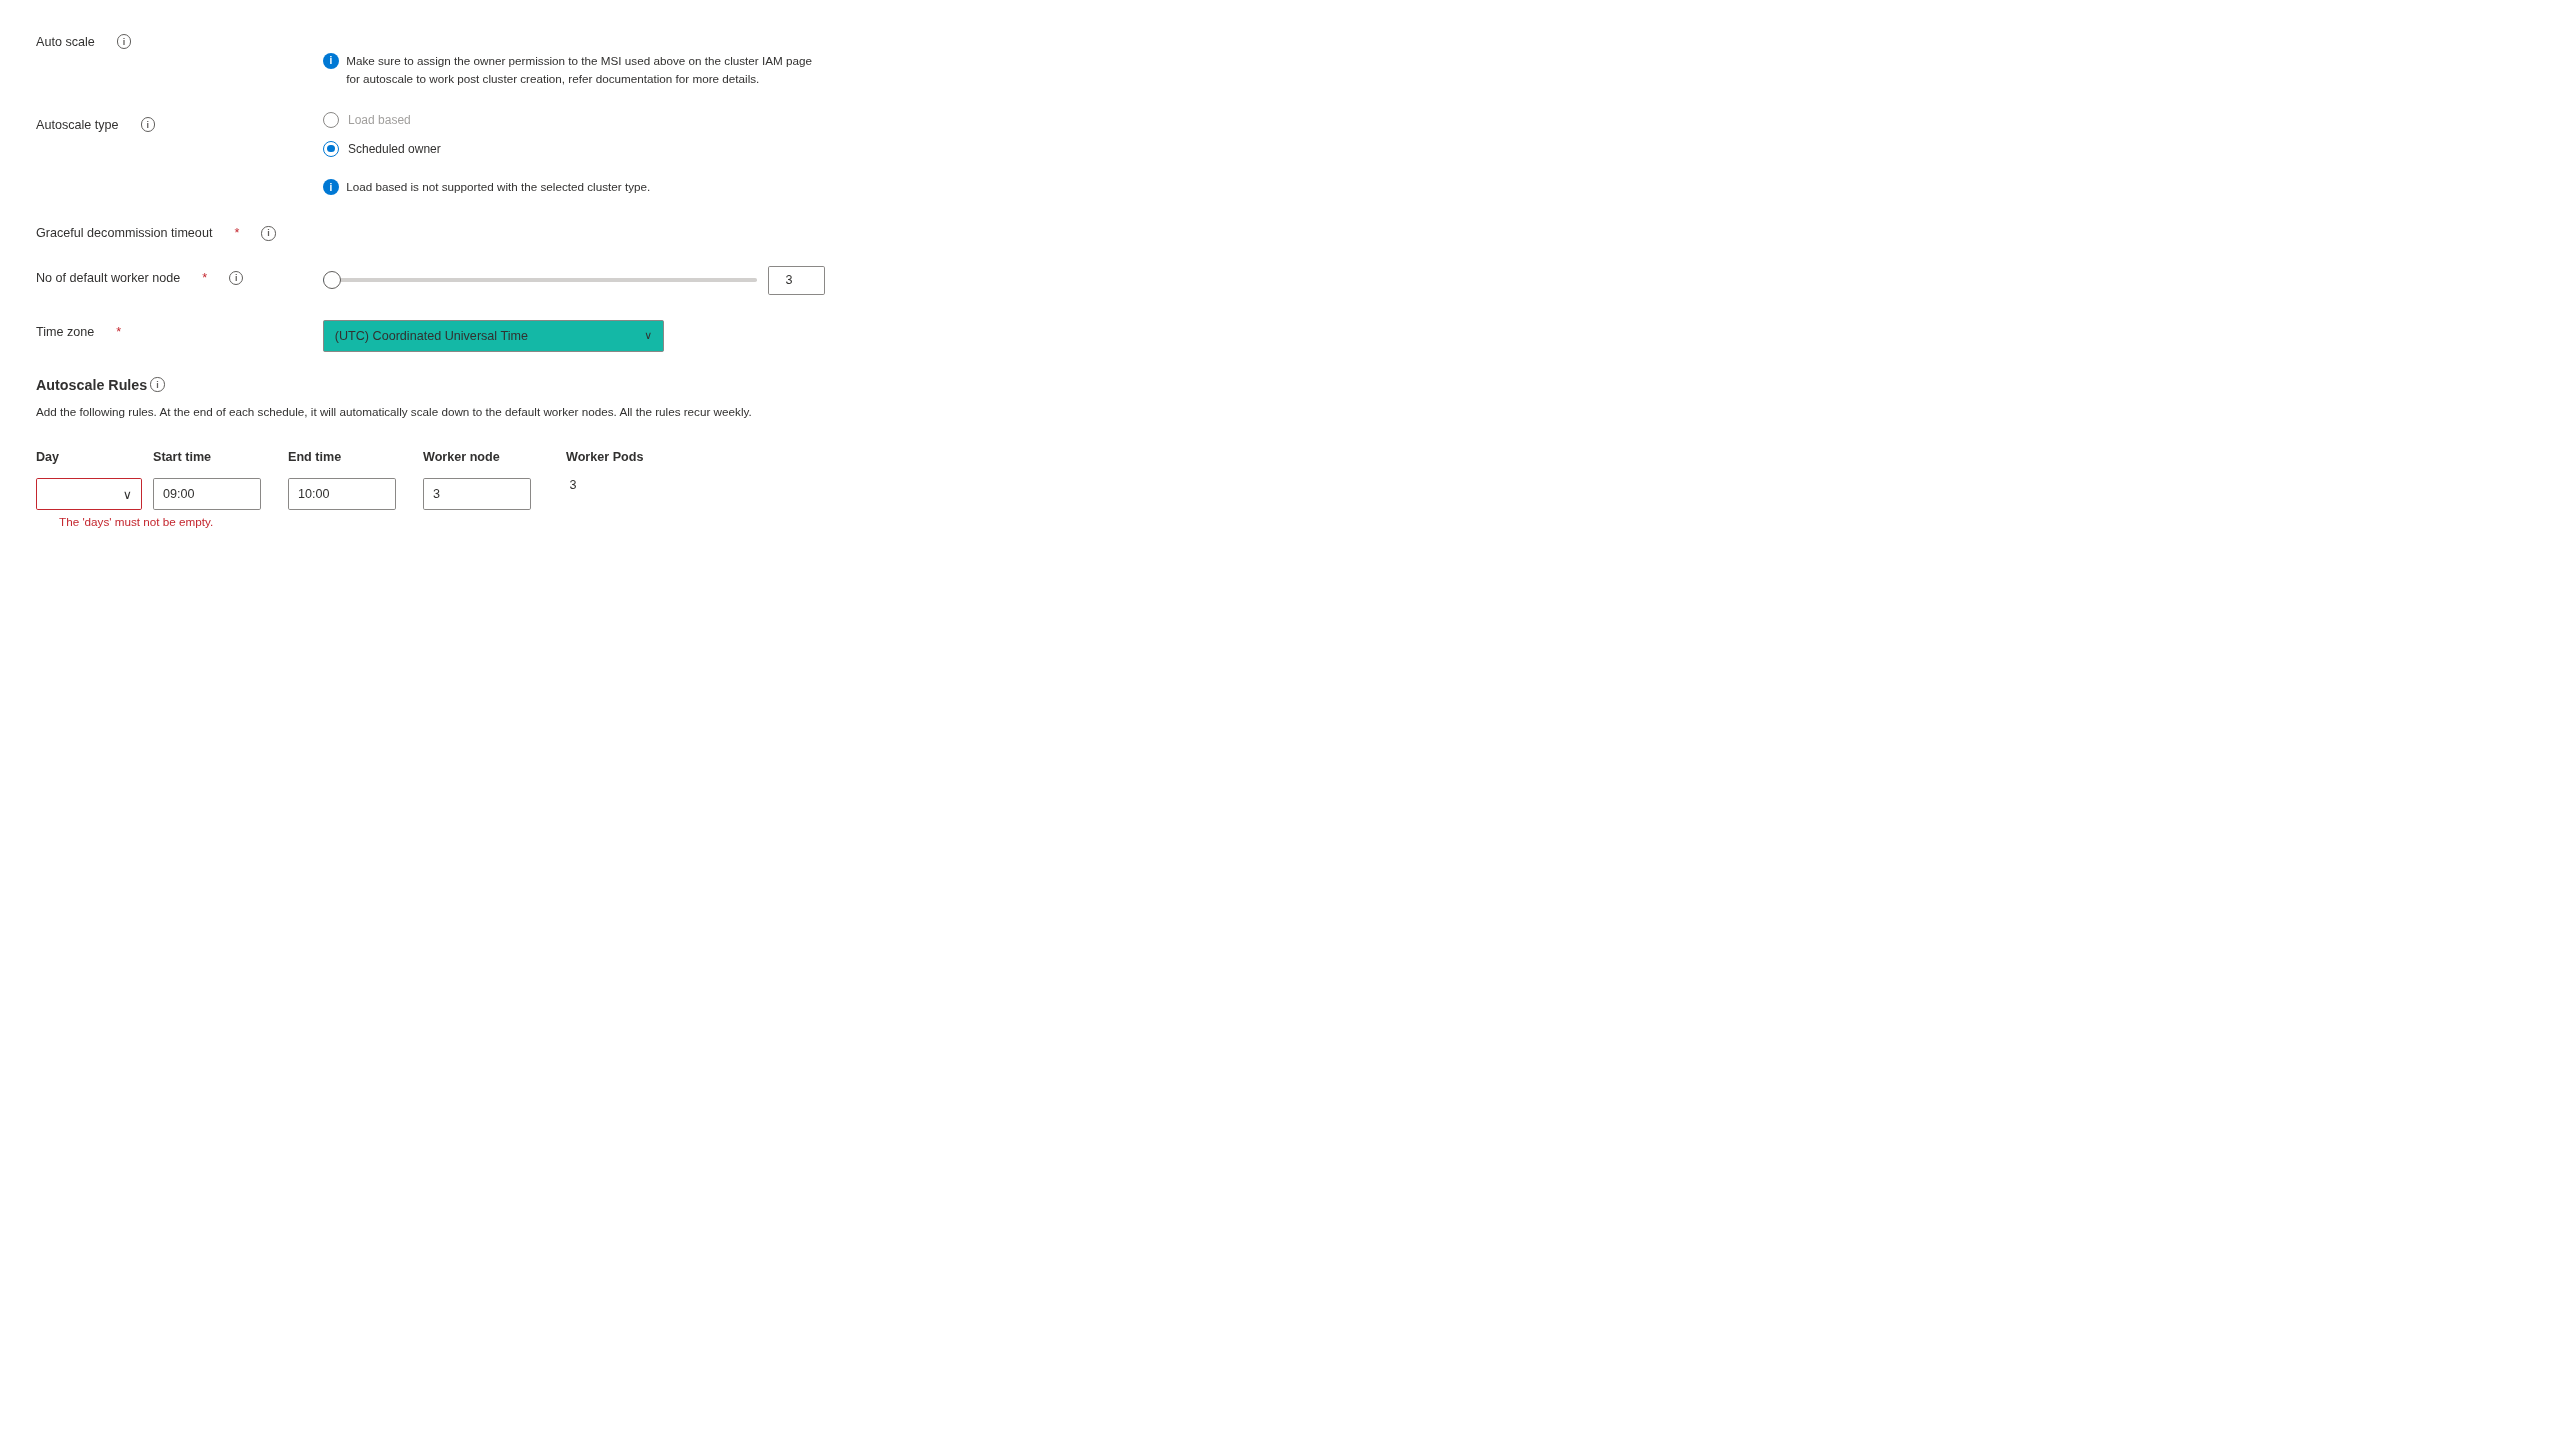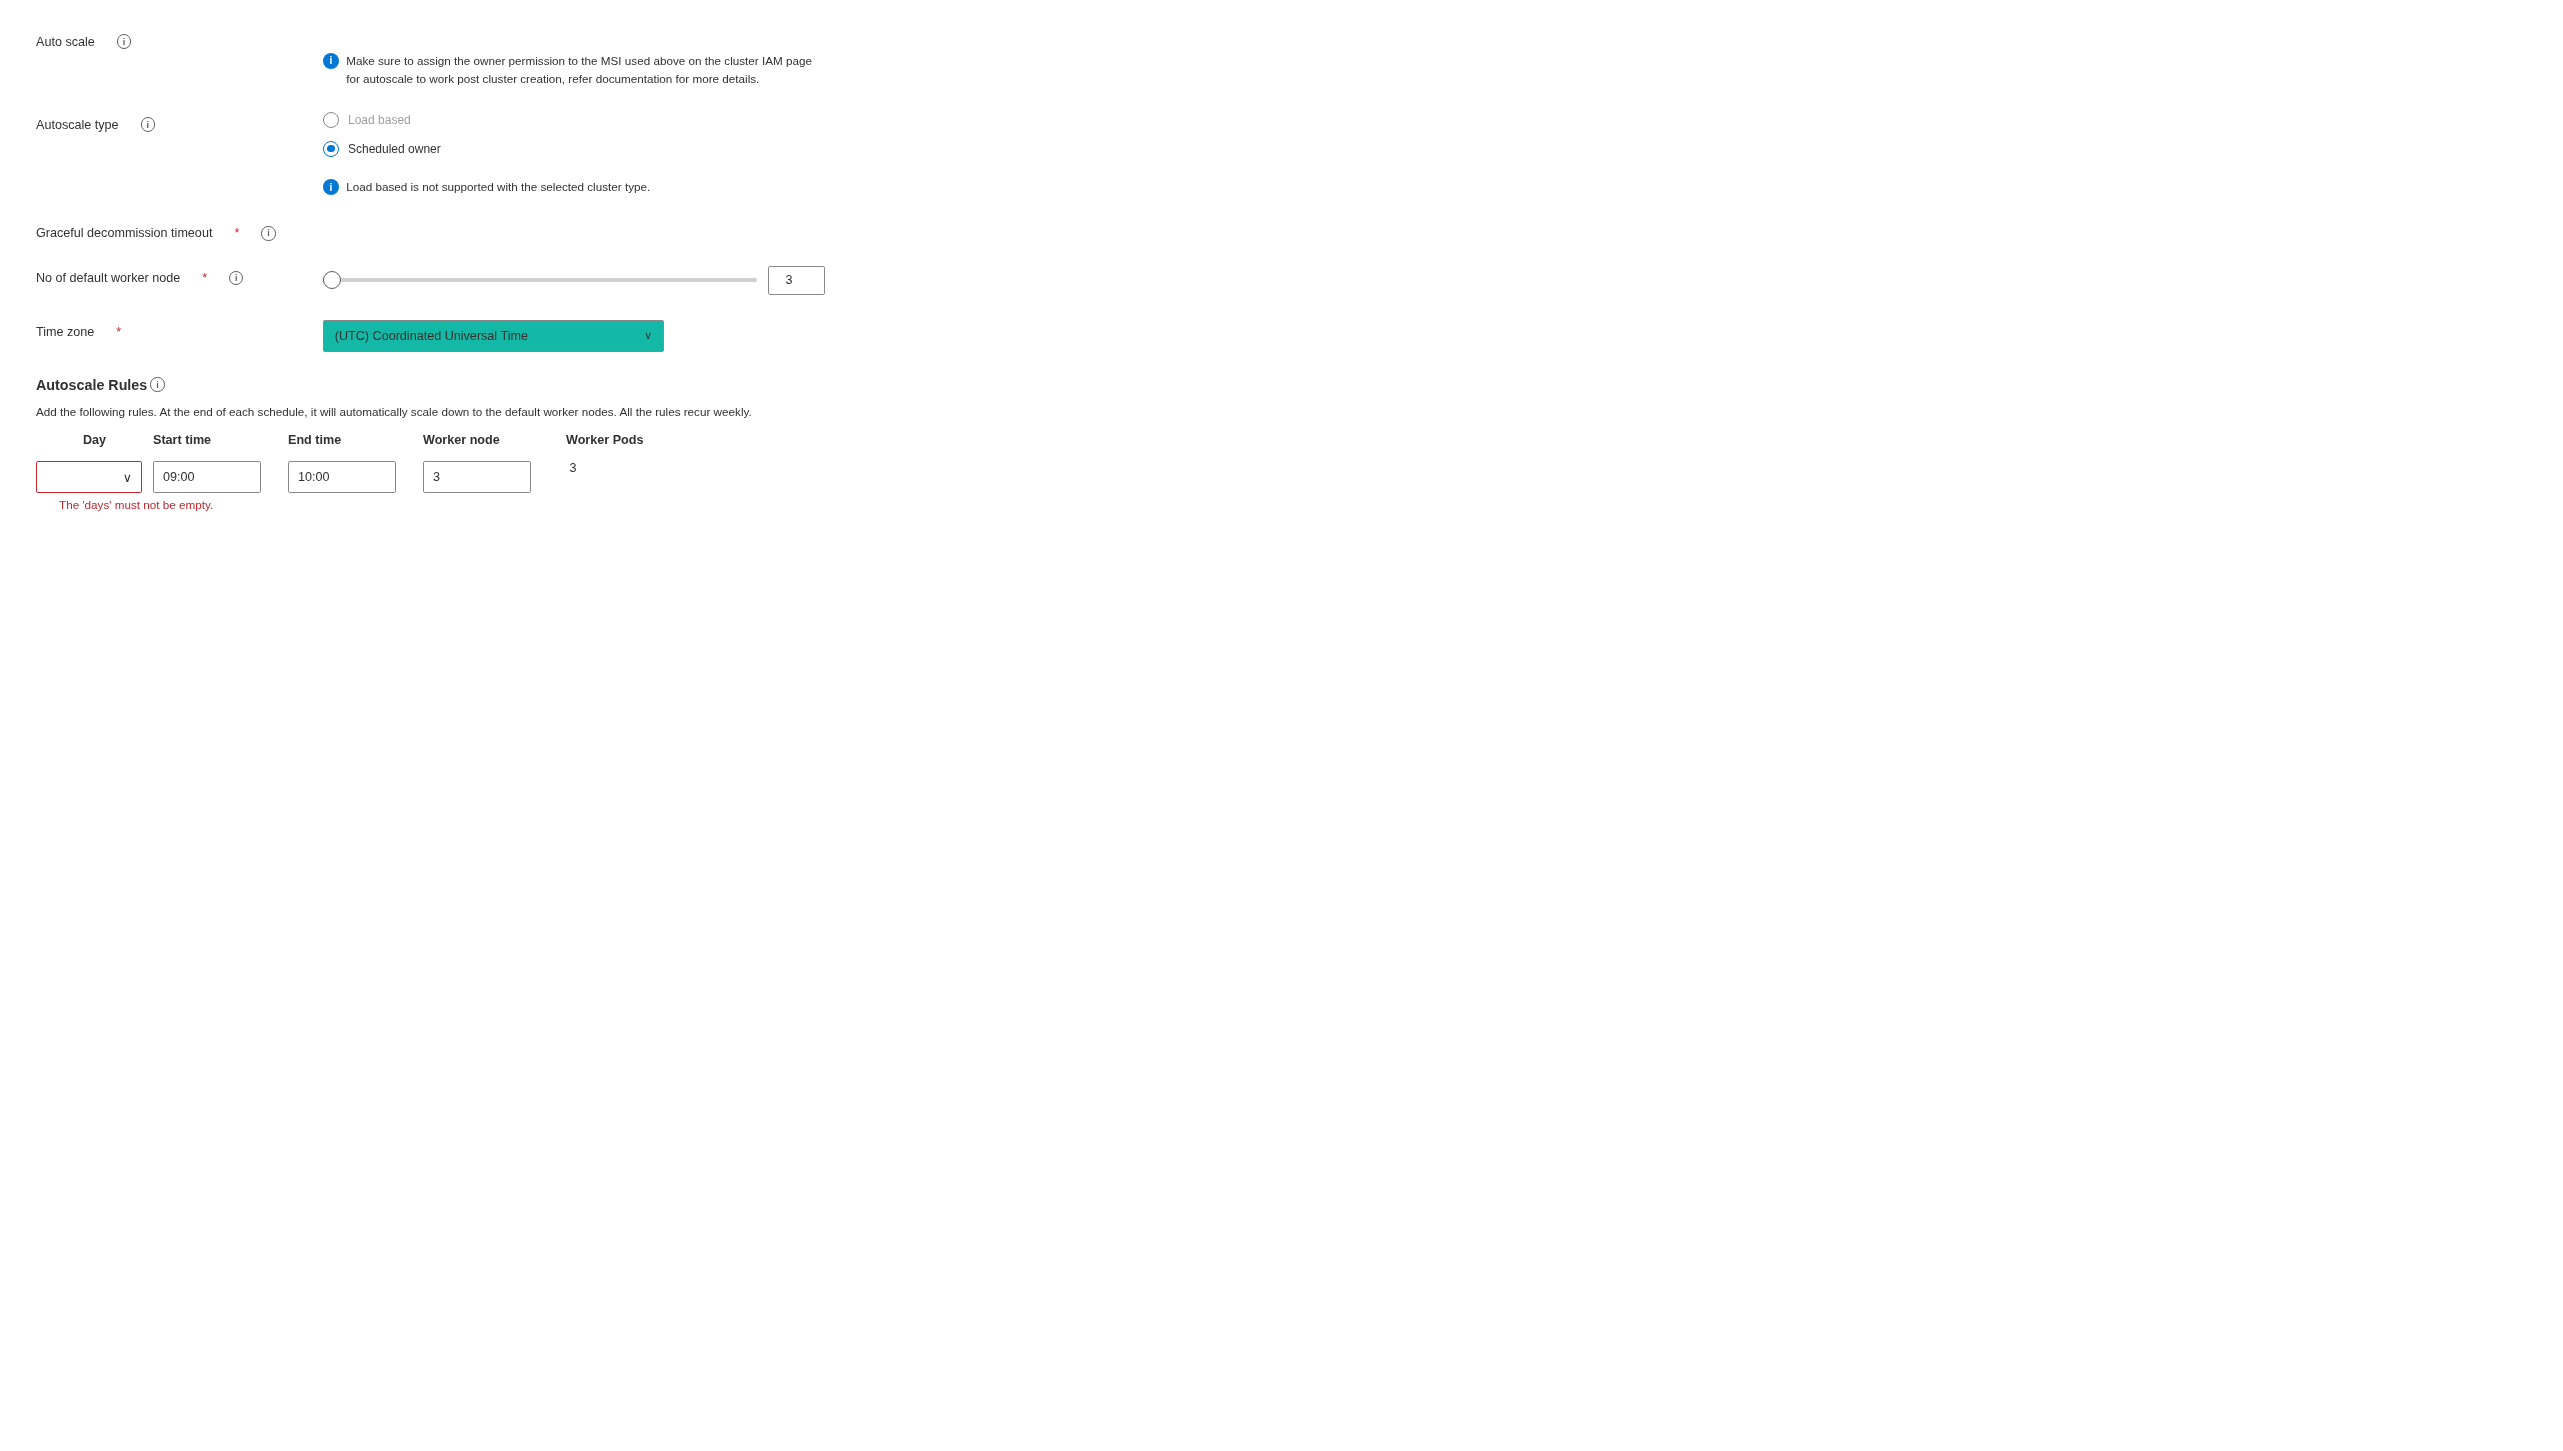--- a/index.html
+++ b/index.html
@@ -260,37 +260,37 @@
       margin-bottom: 10.8px;
       display: flex;
       align-items: center;
       gap: 3px;
     }
 
     .section-description {
       font-size: 11.7px;
       color: #323130;
       line-height: 1.5;
-      margin-bottom: 12px;
+      margin-bottom: 29px;
       max-width: 843px;
     }
 
     
     .rules-table {
       width: 100%;
       max-width: 717px;
     }
 
     .table-header {
       display: flex;
       gap: 0;
       margin-bottom: 7.2px;
     }
 
-    .col-day { width: 117px; text-align: center; }
+    .col-day { width: 117px; }
     .col-start { width: 135px; }
     .col-end { width: 135px; }
     .col-worker { width: 143px; }
     .col-pods { width: 108px; }
 
     .th {
       font-size: 12.6px;
       font-weight: 600;
       color: #323130;
       padding-bottom: 7.2px;

